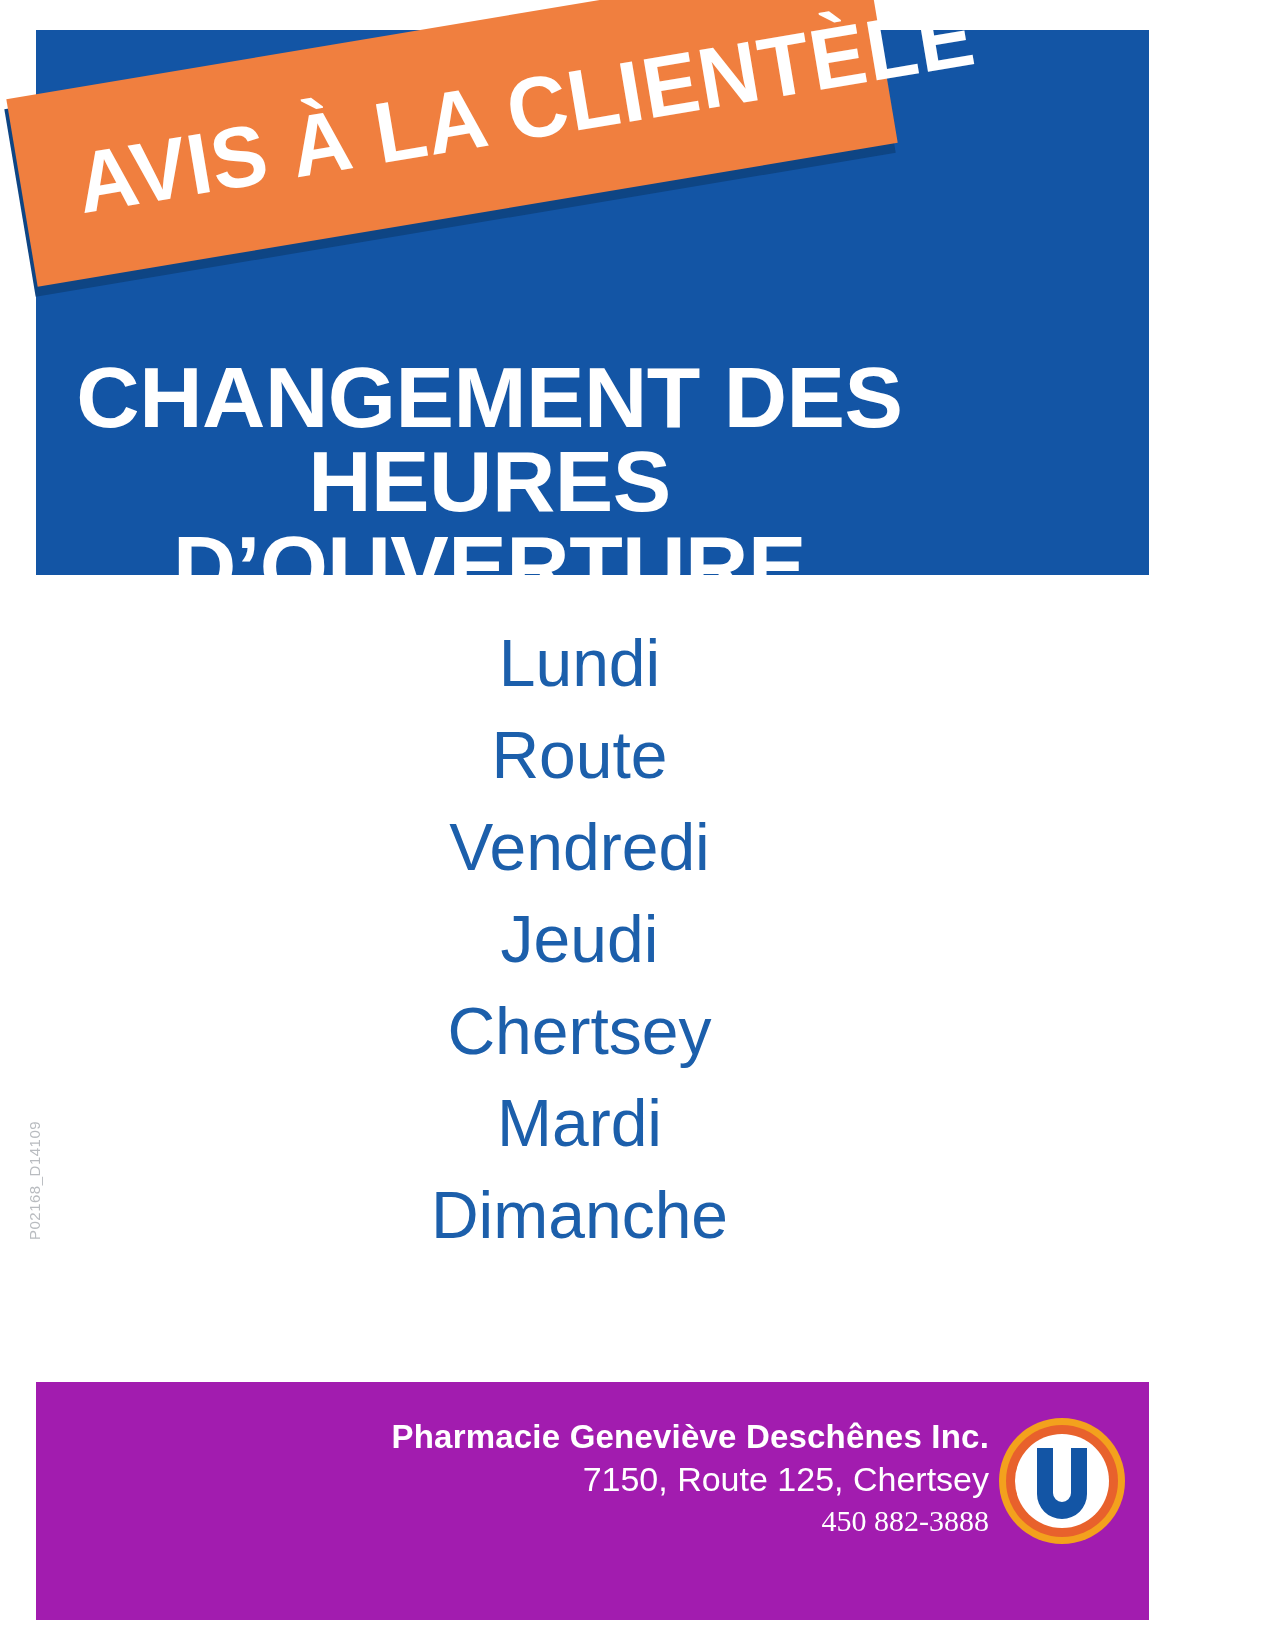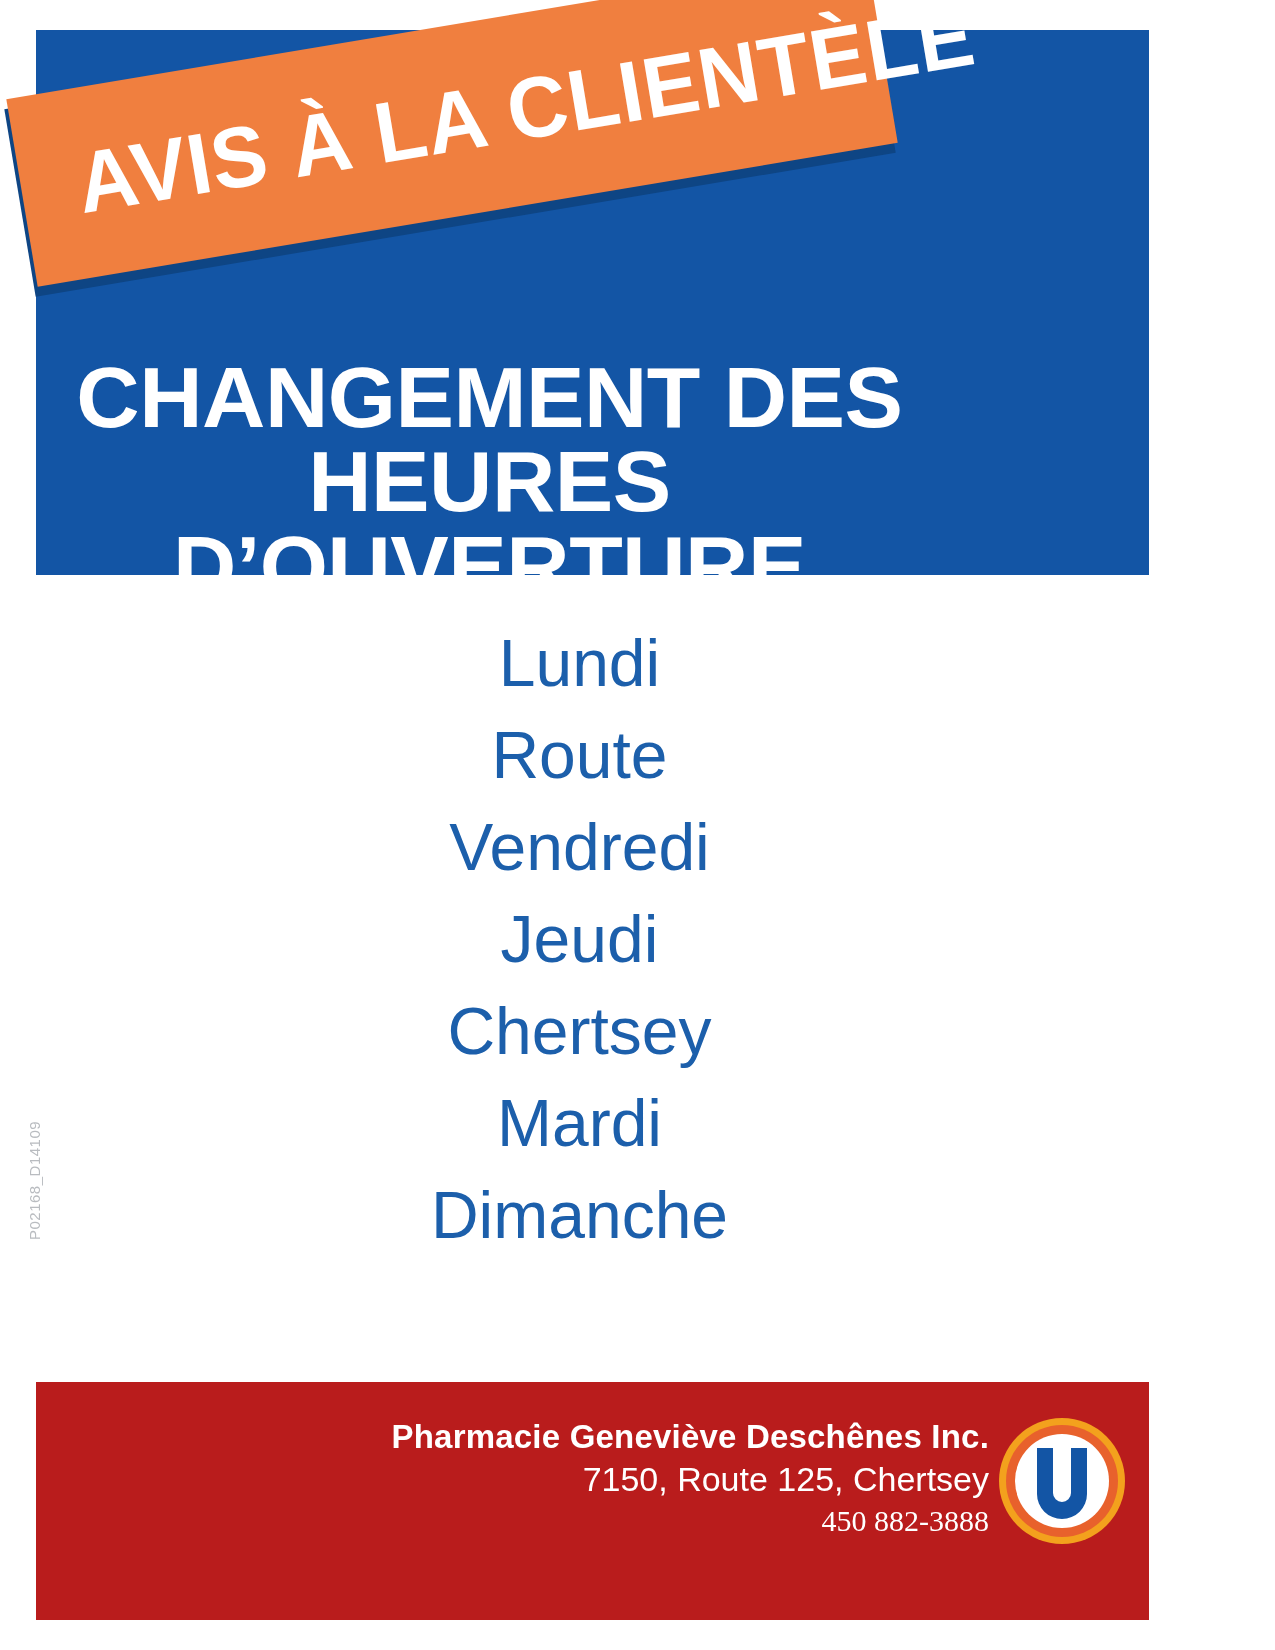--- a/index.html
+++ b/index.html
@@ -136,21 +136,21 @@
     white-space: nowrap;
   }
 
   
   .footer-block {
     position: absolute;
     left: 36px;
     top: 1382px;
     width: 1113px;
     height: 238px;
-    background: #b91c1c;
+    background: #a21caf;
   }
   .footer-text {
     position: absolute;
     right: 160px;
     top: 34px;
     width: 740px;
     text-align: right;
     color: #ffffff;
   }
   .footer-name {

